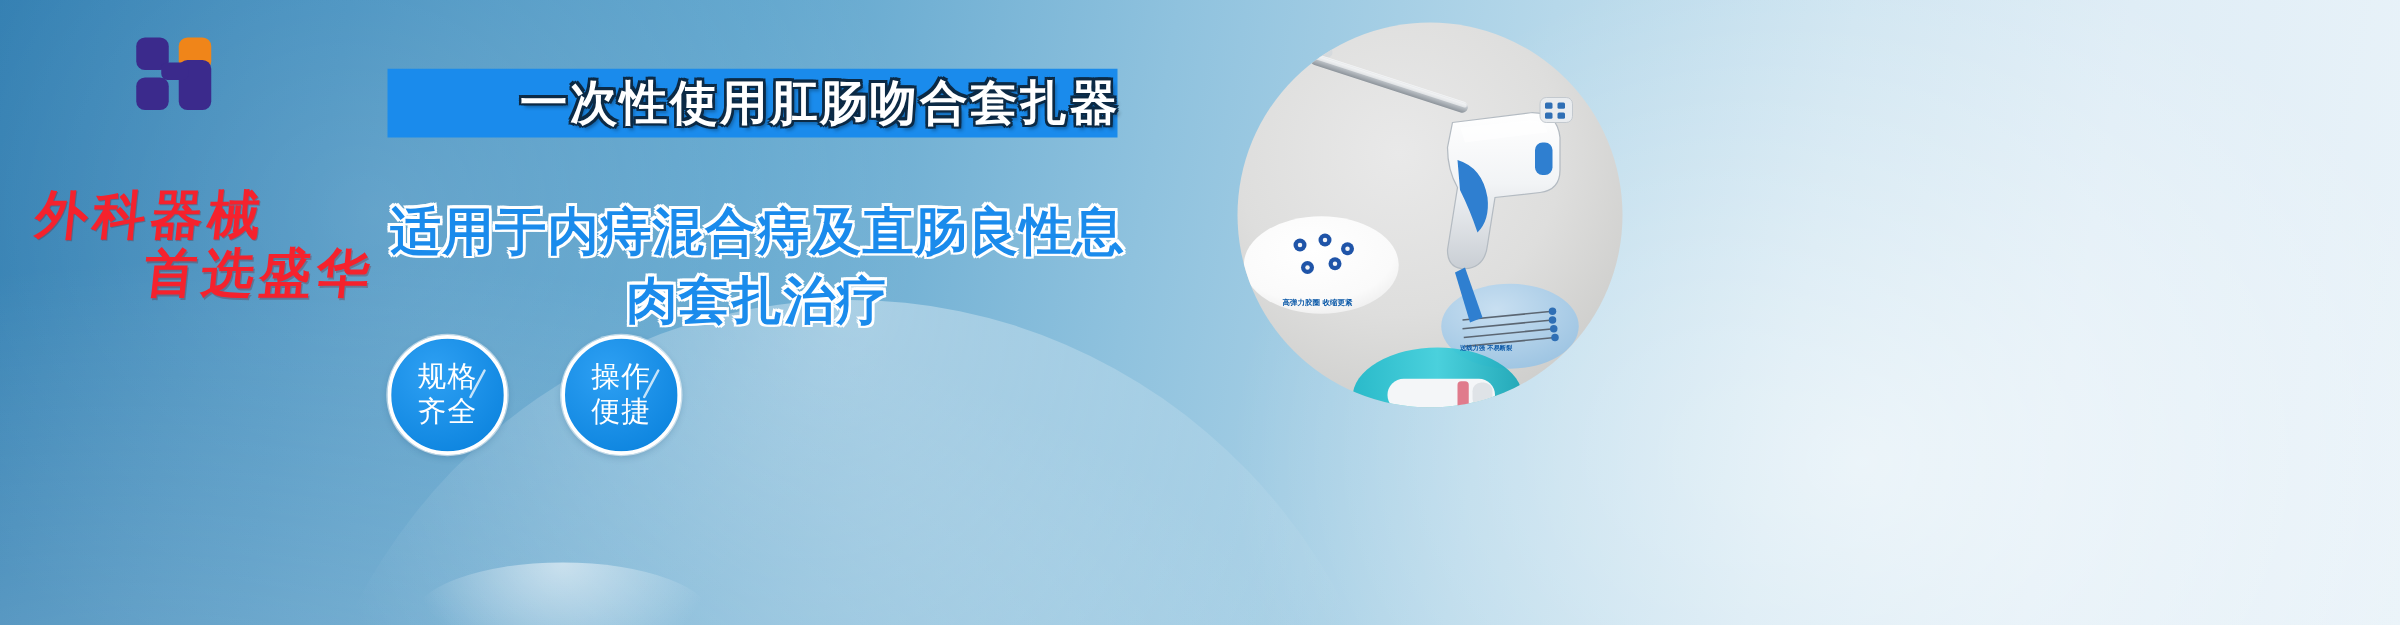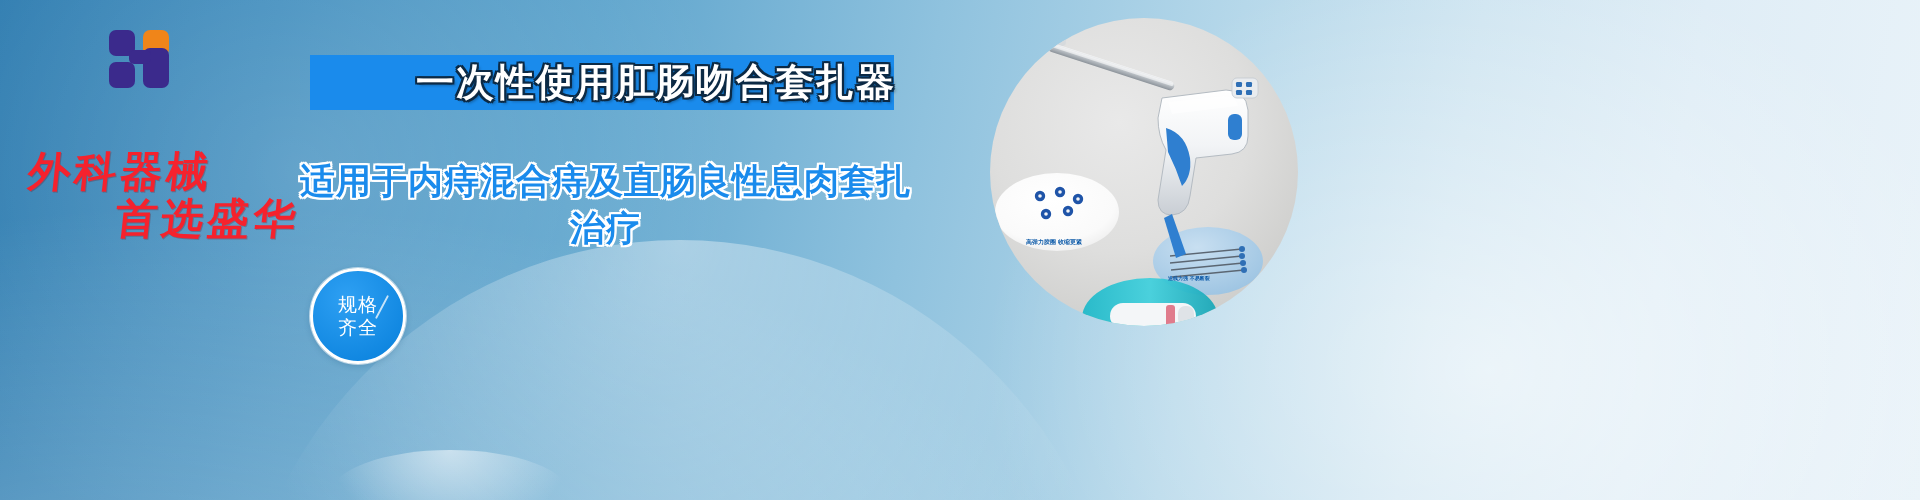--- a/index.html
+++ b/index.html
@@ -76,21 +76,21 @@
     font-family:"DejaVu Sans","Liberation Sans",sans-serif;
     text-shadow:
       2px 0 0 #0c2a45, -2px 0 0 #0c2a45, 0 2px 0 #0c2a45, 0 -2px 0 #0c2a45,
       2px 2px 0 #0c2a45, -2px 2px 0 #0c2a45, 2px -2px 0 #0c2a45, -2px -2px 0 #0c2a45,
       3px 3px 3px rgba(0,0,0,0.30);
   }
 
   
   .subtitle{
     position:absolute; left:296px; top:158px; width:620px;
-    color:#1a8bec; font-size:35px; font-weight:bold; letter-spacing:1px;
+    color:#1a8bec; font-size:41px; font-weight:bold; letter-spacing:1px;
     text-align:center;
     font-family:"DejaVu Sans","Liberation Sans",sans-serif;
     text-shadow:
       2px 0 0 #ffffff, -2px 0 0 #ffffff, 0 2px 0 #ffffff, 0 -2px 0 #ffffff,
       2px 2px 0 #ffffff, -2px 2px 0 #ffffff, 2px -2px 0 #ffffff, -2px -2px 0 #ffffff;
   }
 
   
   .badges{ position:absolute; left:310px; top:268px; display:flex; gap:43px; }
   .badge{
@@ -99,21 +99,21 @@
     border:3px solid #ffffff;
     box-shadow:0 0 0 1px rgba(255,255,255,0.55), 0 2px 6px rgba(20,70,110,0.22);
     display:flex; flex-direction:column; align-items:center; justify-content:center;
     position:relative; overflow:hidden;
   }
   .badge .slash{
     position:absolute; right:20px; top:23px; width:2px; height:26px;
     background:rgba(255,255,255,0.75); transform:rotate(28deg); border-radius:1px;
   }
   .badge span{
-    color:#ffffff; font-size:19px; line-height:1.22; font-weight:500;
+    color:#ffffff; font-size:23px; line-height:1.22; font-weight:500;
     letter-spacing:1px;
     font-family:"DejaVu Sans","Liberation Sans",sans-serif;
   }
 
   
   .product{
     position:absolute; left:990px; top:18px; width:308px; height:308px;
     border-radius:50%; overflow:hidden;
     background:radial-gradient(circle at 42% 34%, #e9e9e9 0%, #dededd 48%, #cfcfcd 78%, #c2c2c0 100%);
   }
@@ -164,20 +164,25 @@
 <div class="headline-bar"></div>
 <div class="headline-text">一次性使用肛肠吻合套扎器</div>
 
 <div class="subtitle">适用于内痔混合痔及直肠良性息肉套扎治疗</div>
 
 <div class="badges">
   <div class="badge">
     <div class="slash"></div>
     <span>规格</span>
     <span>齐全</span>
+  </div>
+  <div class="badge">
+    <div class="slash"></div>
+    <span>操作</span>
+    <span>便捷</span>
   </div>
 </div>
 
 <div class="product">
   <svg width="308" height="308" viewBox="0 0 308 308">
     <defs>
       <linearGradient id="gunBody" x1="0" y1="0" x2="0" y2="1">
         <stop offset="0%" stop-color="#ffffff"></stop>
         <stop offset="45%" stop-color="#f2f4f6"></stop>
         <stop offset="100%" stop-color="#c9ced4"></stop>

